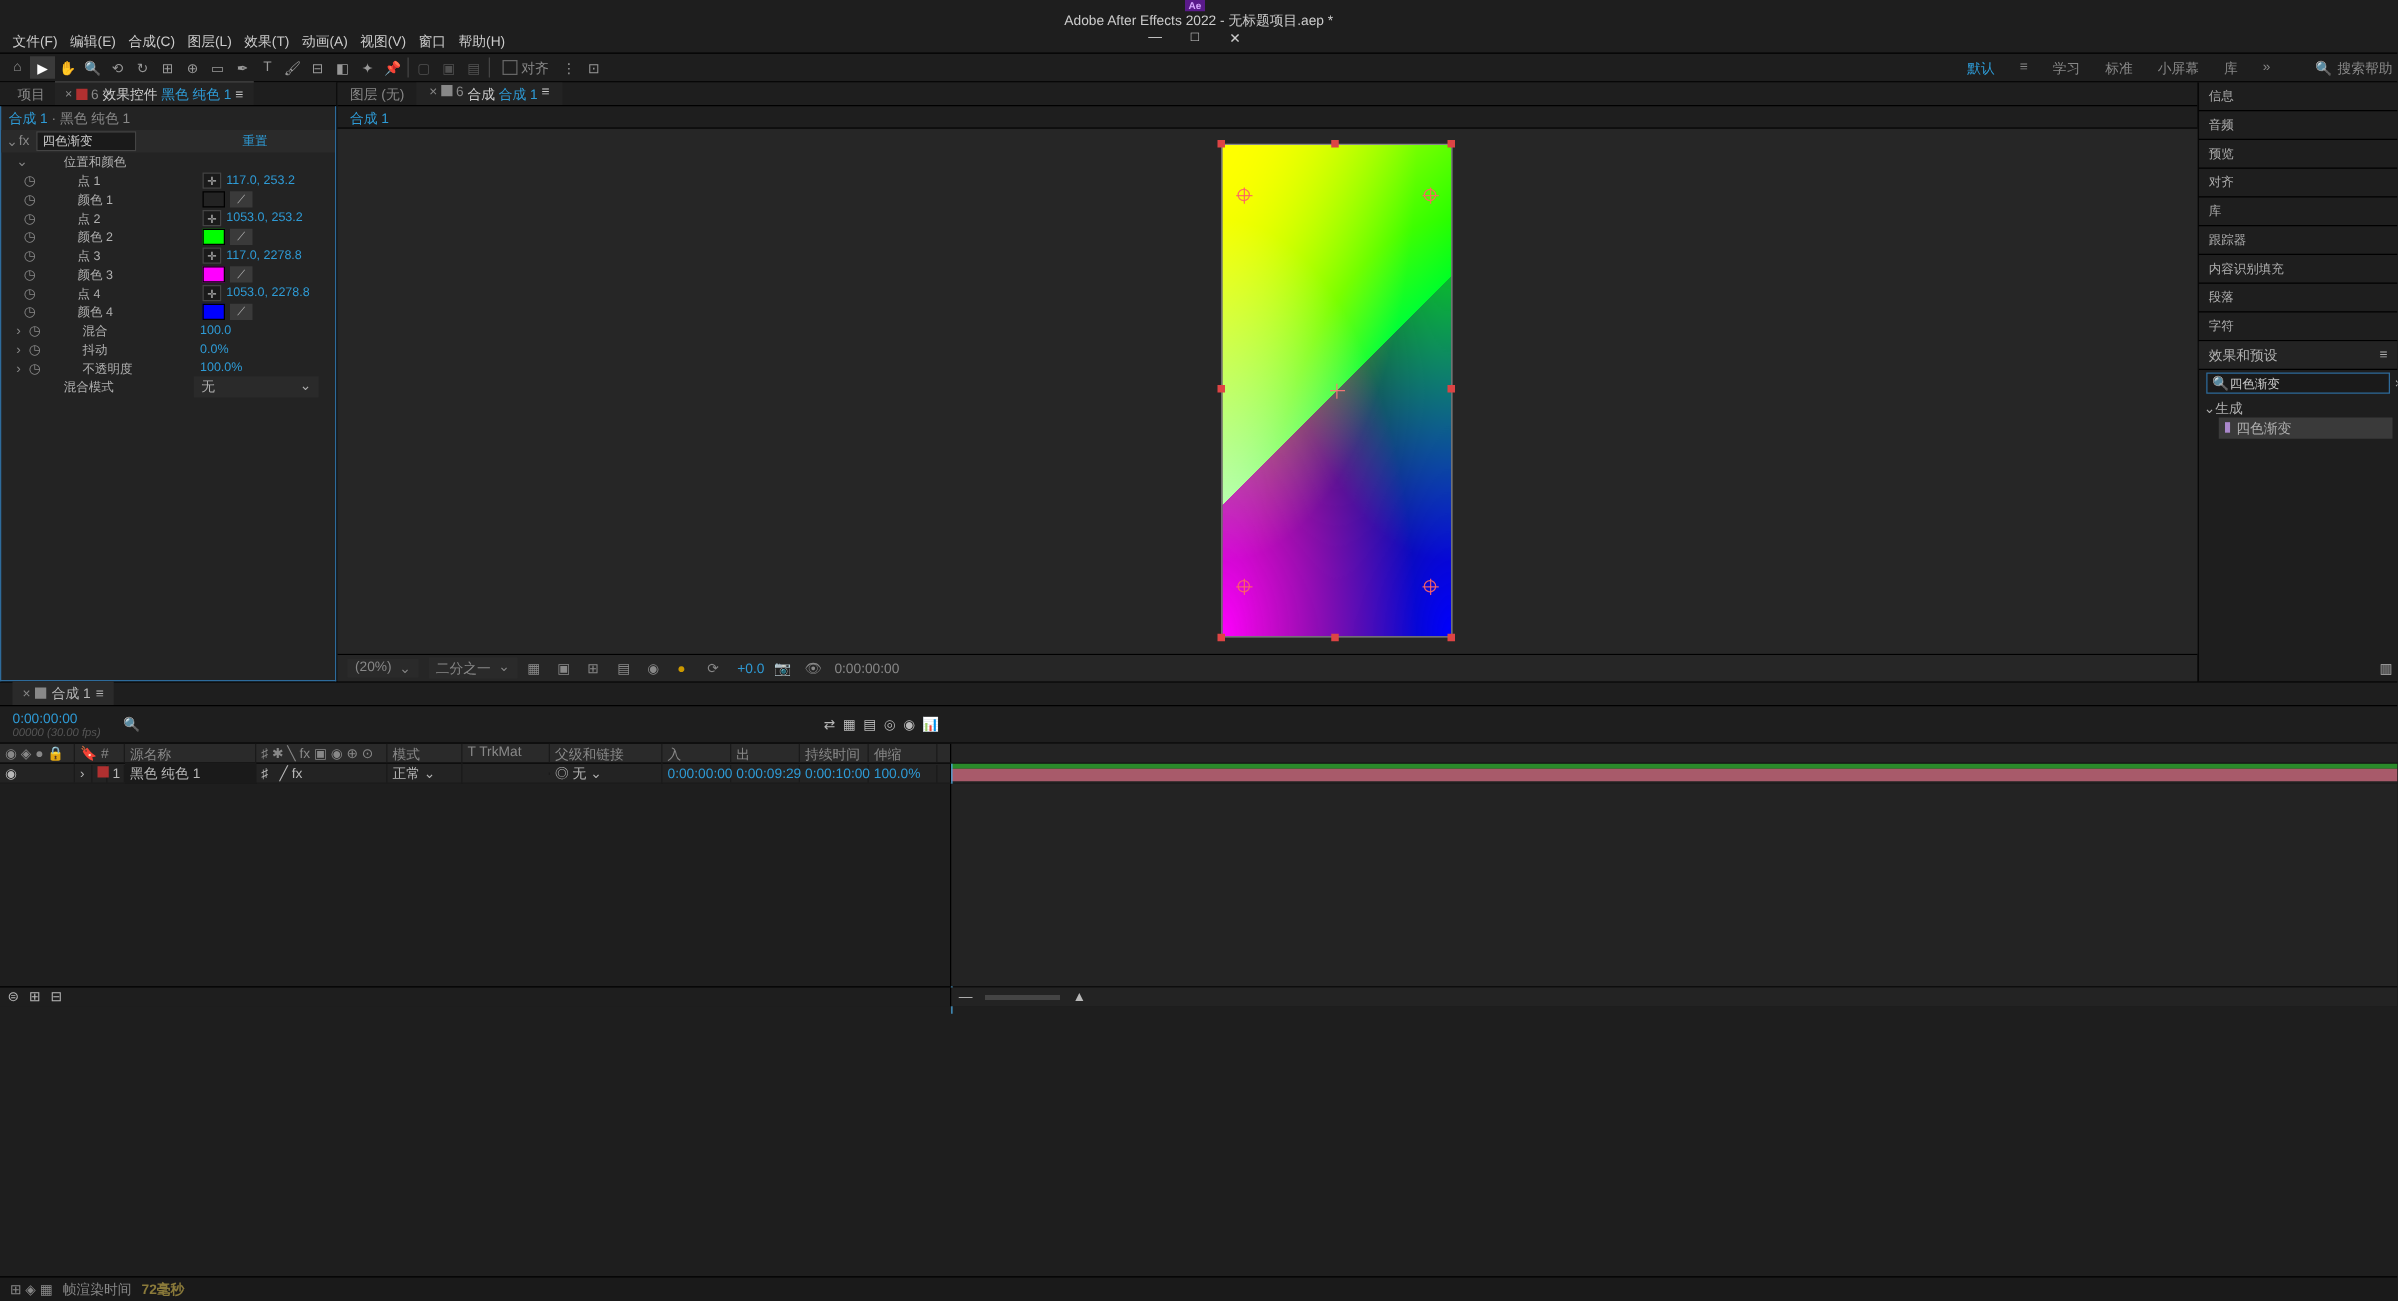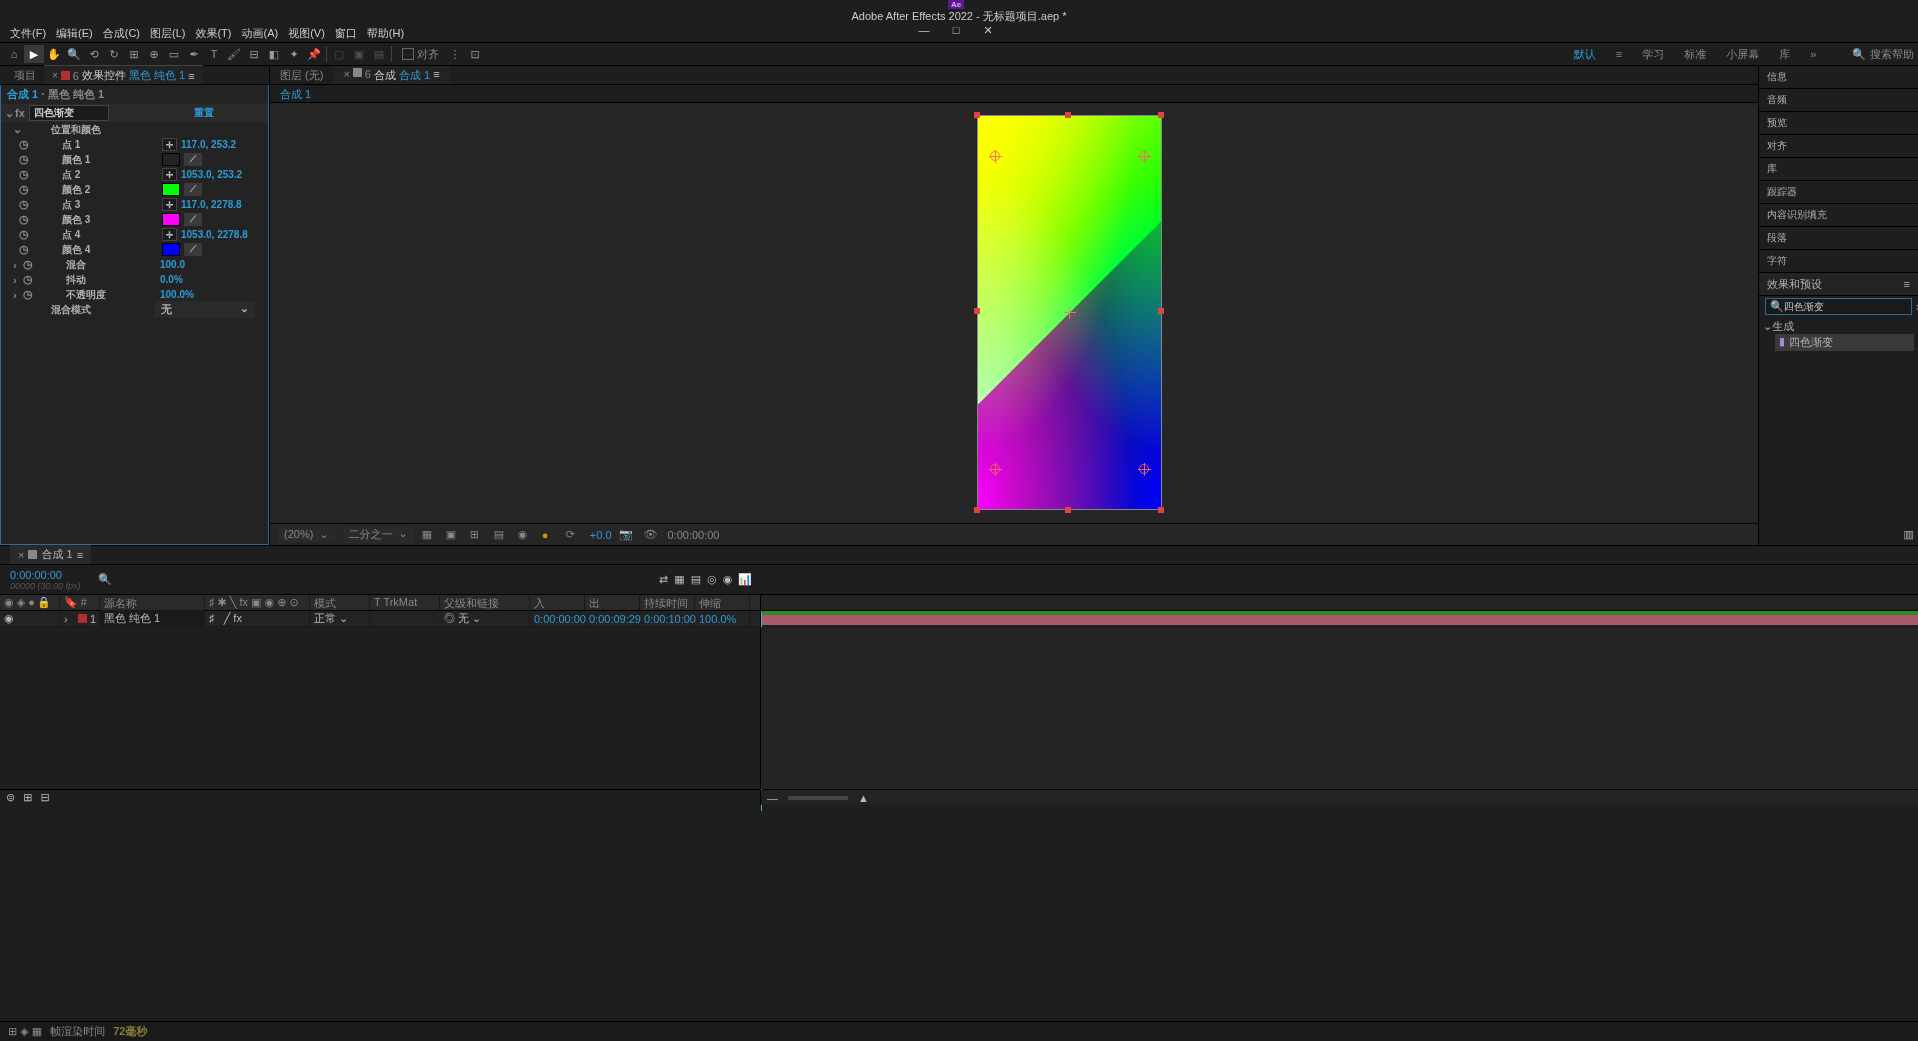--- a/index.html
+++ b/index.html
@@ -38,21 +38,21 @@
 .prop-row { display:flex; align-items:center; height:15px; padding-left:18px; }
 .prop-row .tw { width:10px; color:#888; }
 .prop-row .stopwatch { width:12px; color:#888; margin-right:3px; }
 .prop-row .label { flex:0 0 100px; color:#b0b0b0; font-size:10px;margin-left:28px; }
 .prop-row .val { color:#2e9bd6; font-size:10px; }
 .prop-row .cross { width:15px; height:13px; background:#1a1a1a; border:1px solid #444; display:flex; align-items:center; justify-content:center; margin-right:4px; font-size:9px; }
 .swatch { width:18px; height:13px; border:1px solid #000; margin-right:4px; }
 .eyedrop { width:18px; height:13px; background:#3a3a3a; display:flex; align-items:center; justify-content:center; font-size:9px; }
 .dropdown { background:#2a2a2a; padding:1px 6px; color:#b0b0b0; font-size:10px; display:flex; width:100px; }
 .dropdown .arr { margin-left:auto; }
-.left-panel .body { border:1px solid #2e6b9b; border-top:none; flex:1;font-weight:bold; }
+.left-panel .body { border:1px solid #2e6b9b; border-top:none; flex:1; }
 .center-panel { flex:1; background:#1e1e1e; display:flex; flex-direction:column; }
 .center-tabs { height:19px; display:flex; border-bottom:1px solid #000; }
 .ctab-group { padding:2px 10px; color:#888; font-size:10px; display:flex; align-items:flex-start; gap:3px;}
 .ctab-group.active { background:#232323; color:#ccc; }
 .ctab-link { color:#2e9bd6; }
 .comp-bar { height:18px; padding:2px 10px; color:#2e9bd6; font-size:10px; border-bottom:1px solid #000;}
 .viewer { flex:1; background:#262626; position:relative; overflow:hidden; }
 .canvas { position:absolute; left:707px; top:12px; width:185px; height:395px; border:1px solid #888; background:
   linear-gradient(135deg, yellow, lime 50%, transparent 50%),
   radial-gradient(ellipse at top left, yellow, transparent 60%),

